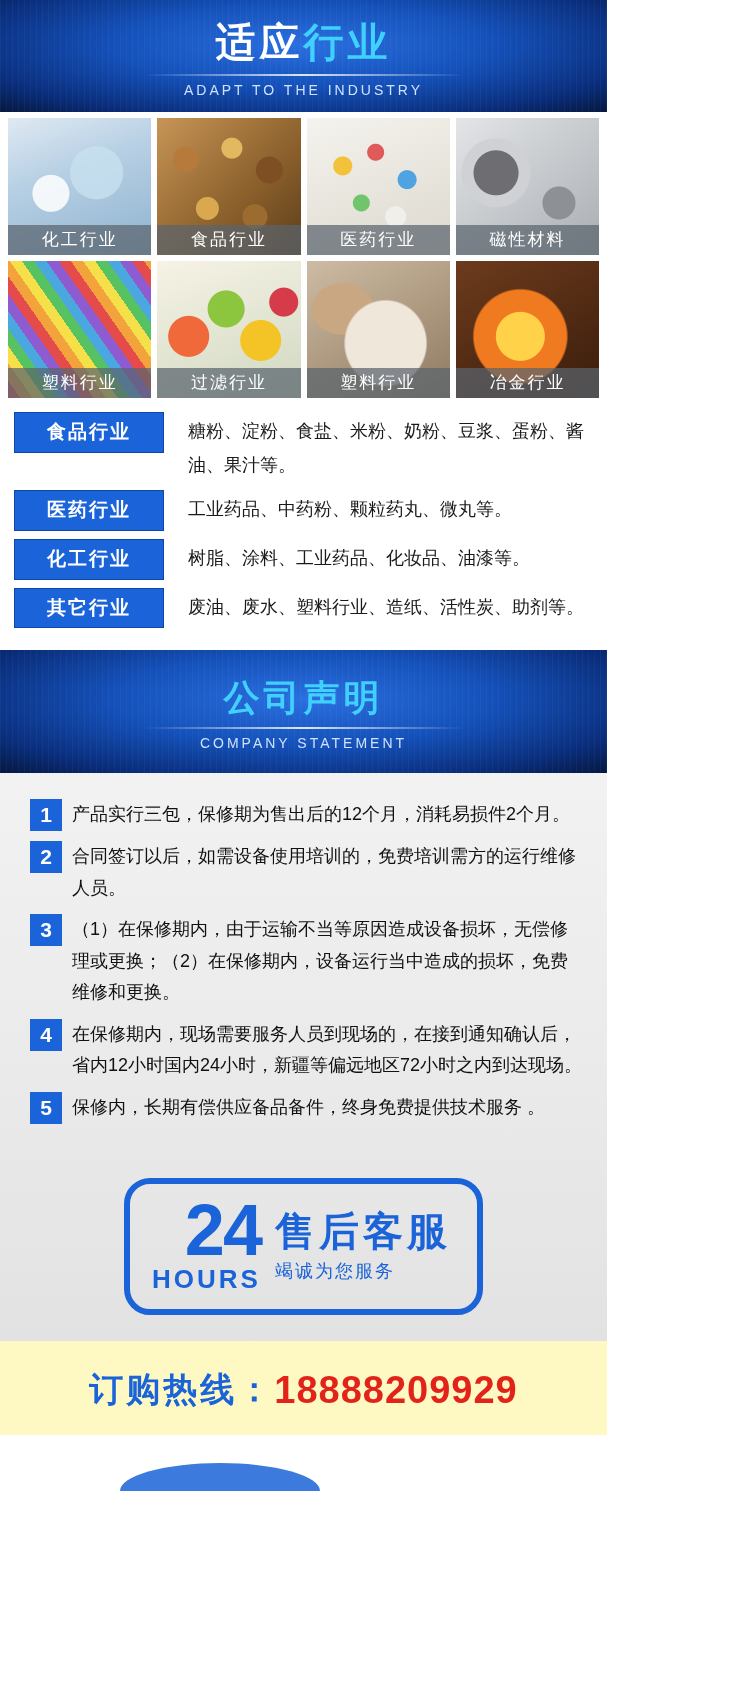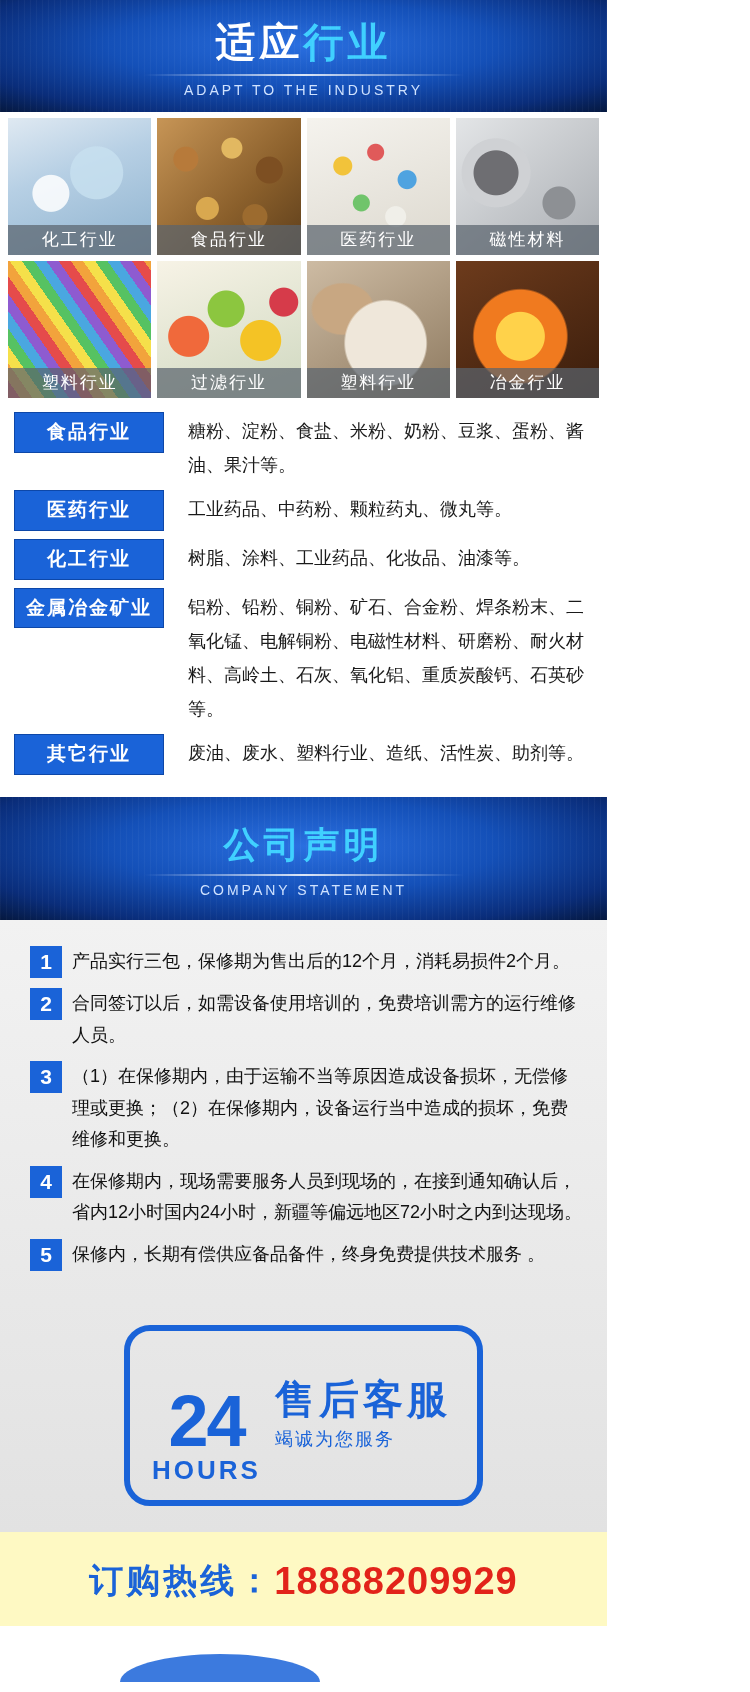--- a/index.html
+++ b/index.html
@@ -198,21 +198,21 @@
     justify-content: center;
   }
   .badge {
     border: 6px solid #1a63d8;
     border-radius: 26px;
     padding: 12px 26px 14px 22px;
     display: flex;
     align-items: center;
     background: transparent;
   }
-  .badge-left { text-align: center; margin-right: 14px; margin-top: 44px; }
+  .badge-left { text-align: right; margin-right: 14px; }
   .badge-24 {
     font-size: 72px;
     font-weight: bold;
     color: #1a63d8;
     line-height: 0.95;
     letter-spacing: -2px;
   }
   .badge-hours {
     font-size: 26px;
     font-weight: bold;
@@ -330,24 +330,20 @@
     </div>
     <div class="spec-row">
       <div class="spec-label">医药行业</div>
       <div class="spec-text">工业药品、中药粉、颗粒药丸、微丸等。</div>
     </div>
     <div class="spec-row">
       <div class="spec-label">化工行业</div>
       <div class="spec-text">树脂、涂料、工业药品、化妆品、油漆等。</div>
     </div>
     <div class="spec-row">
-      <div class="spec-label">金属冶金矿业</div>
-      <div class="spec-text">铝粉、铅粉、铜粉、矿石、合金粉、焊条粉末、二氧化锰、电解铜粉、电磁性材料、研磨粉、耐火材料、高岭土、石灰、氧化铝、重质炭酸钙、石英砂等。</div>
-    </div>
-    <div class="spec-row">
       <div class="spec-label">其它行业</div>
       <div class="spec-text">废油、废水、塑料行业、造纸、活性炭、助剂等。</div>
     </div>
   </div>
 
   <div class="banner banner-sm">
     <div class="banner-title">
       <span class="t2">公司声明</span>
     </div>
     <div class="banner-rule"></div>

